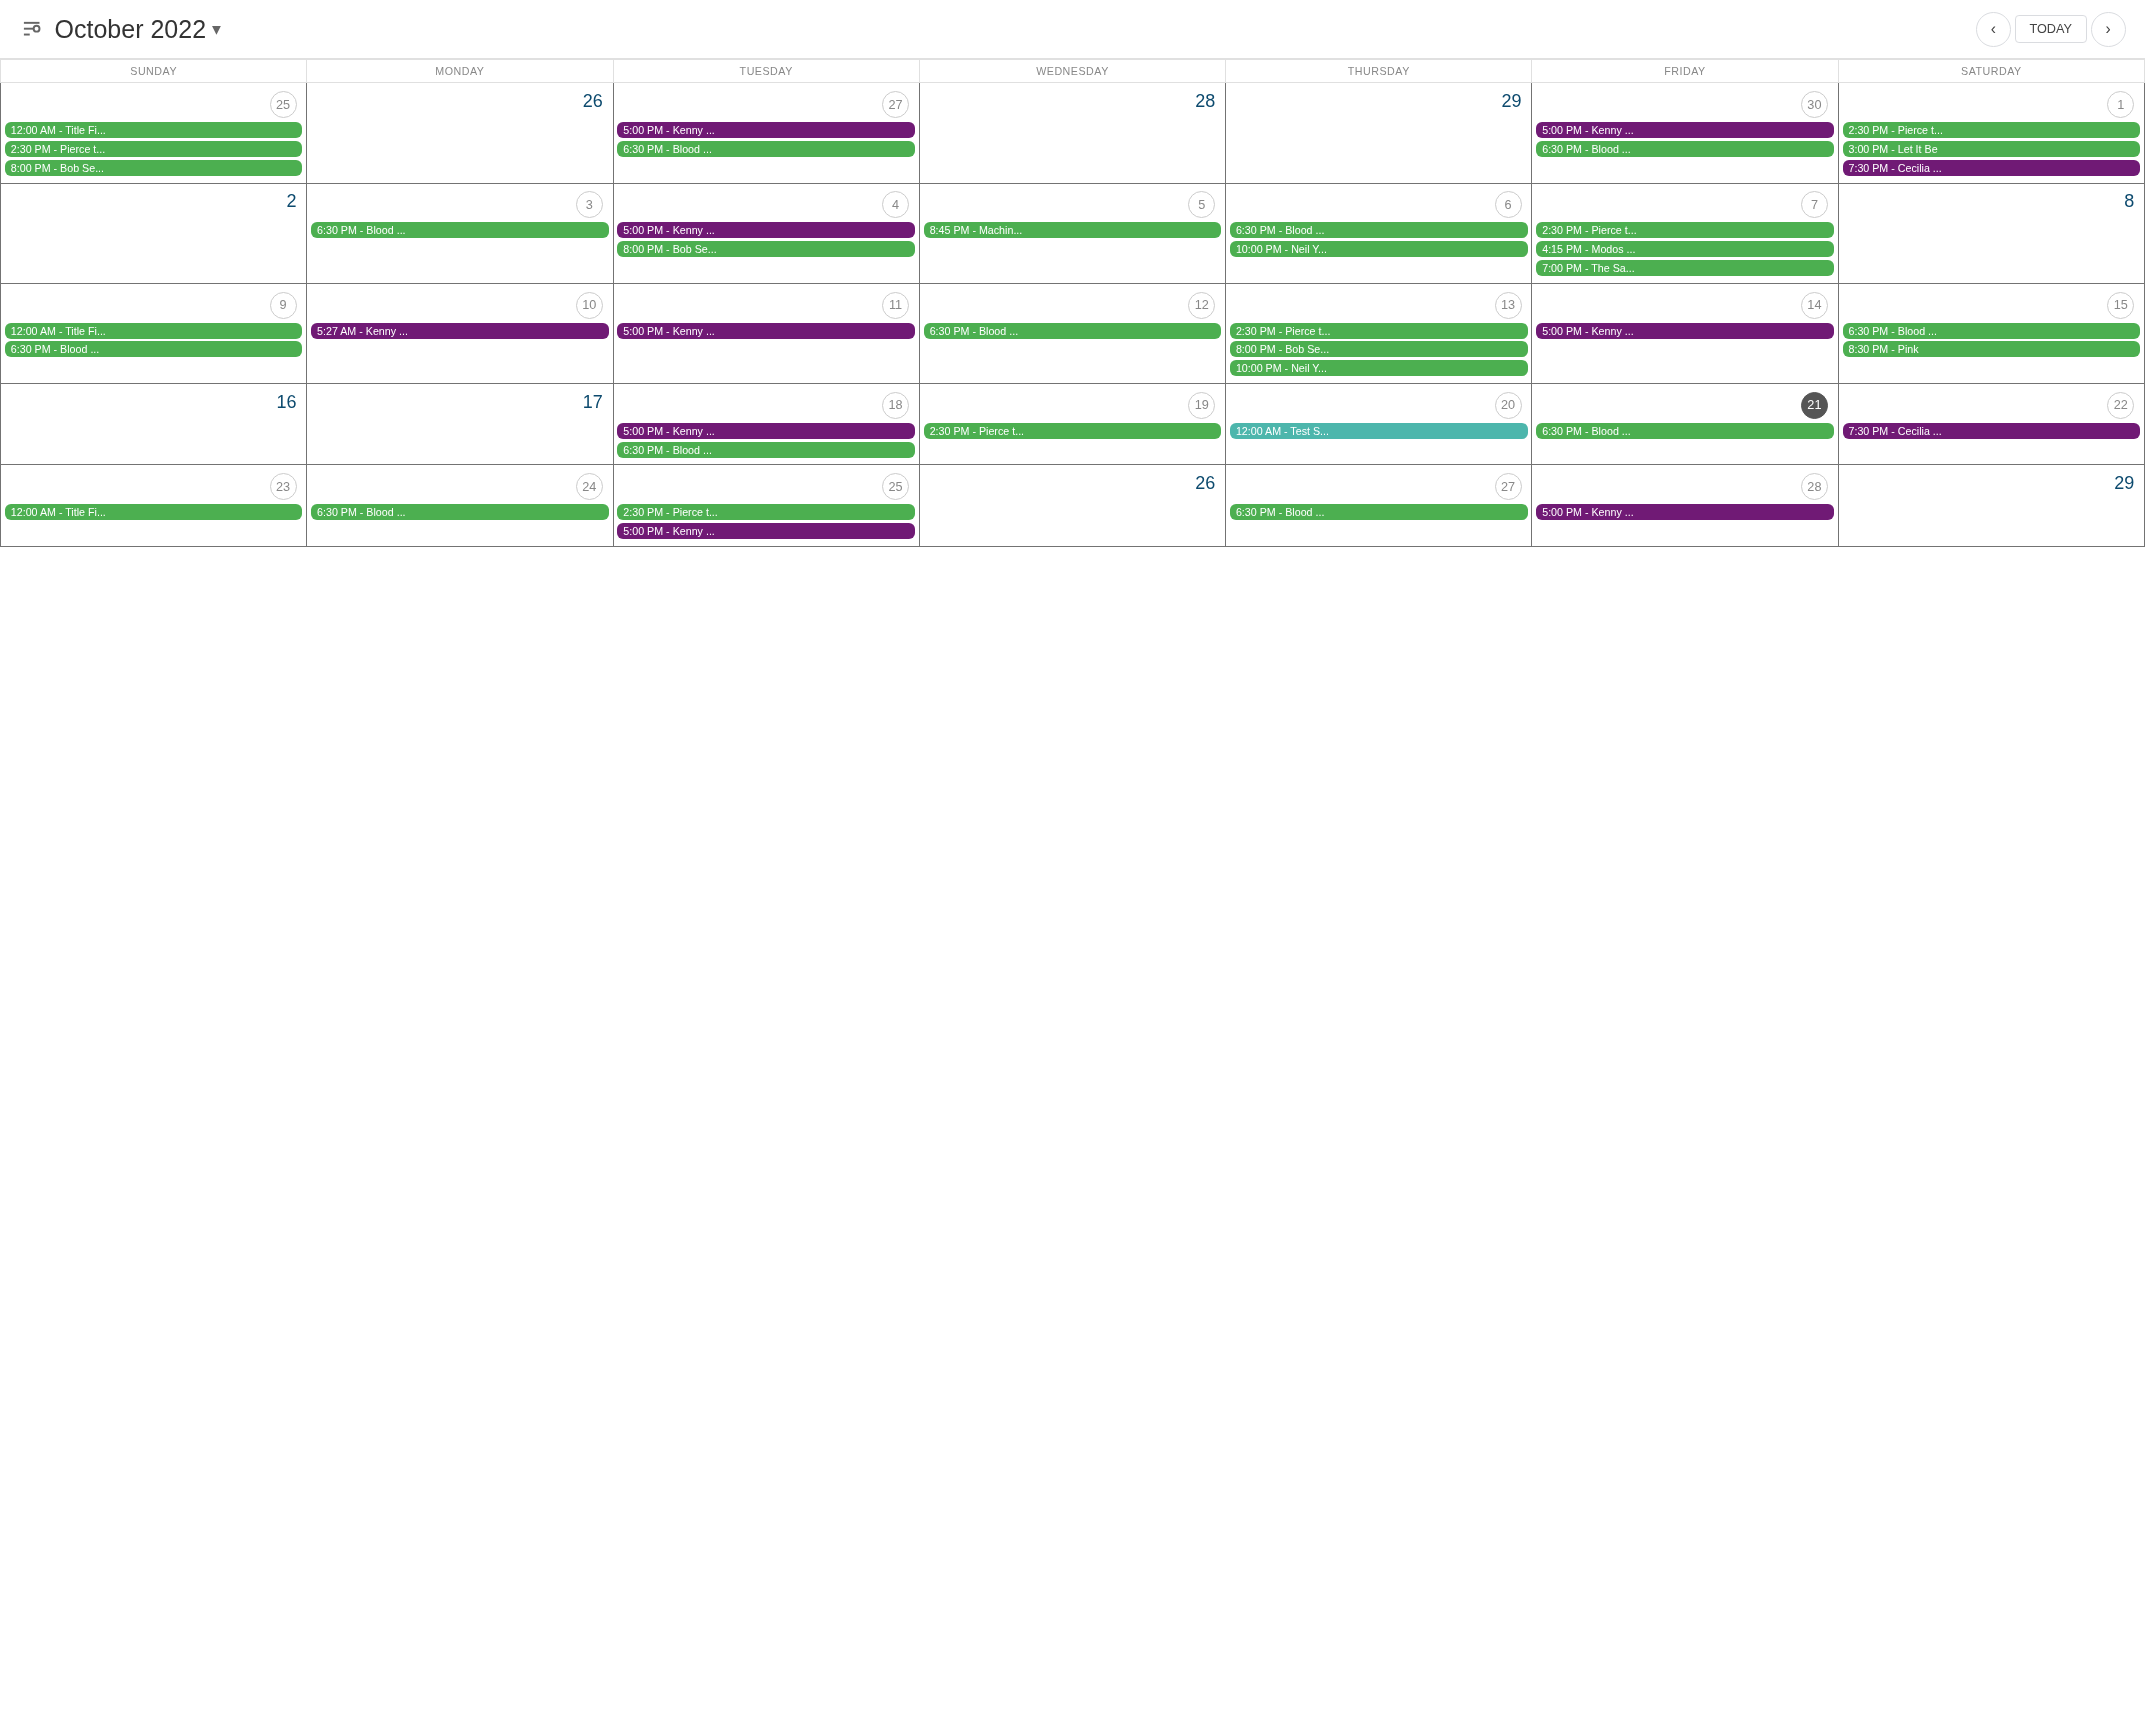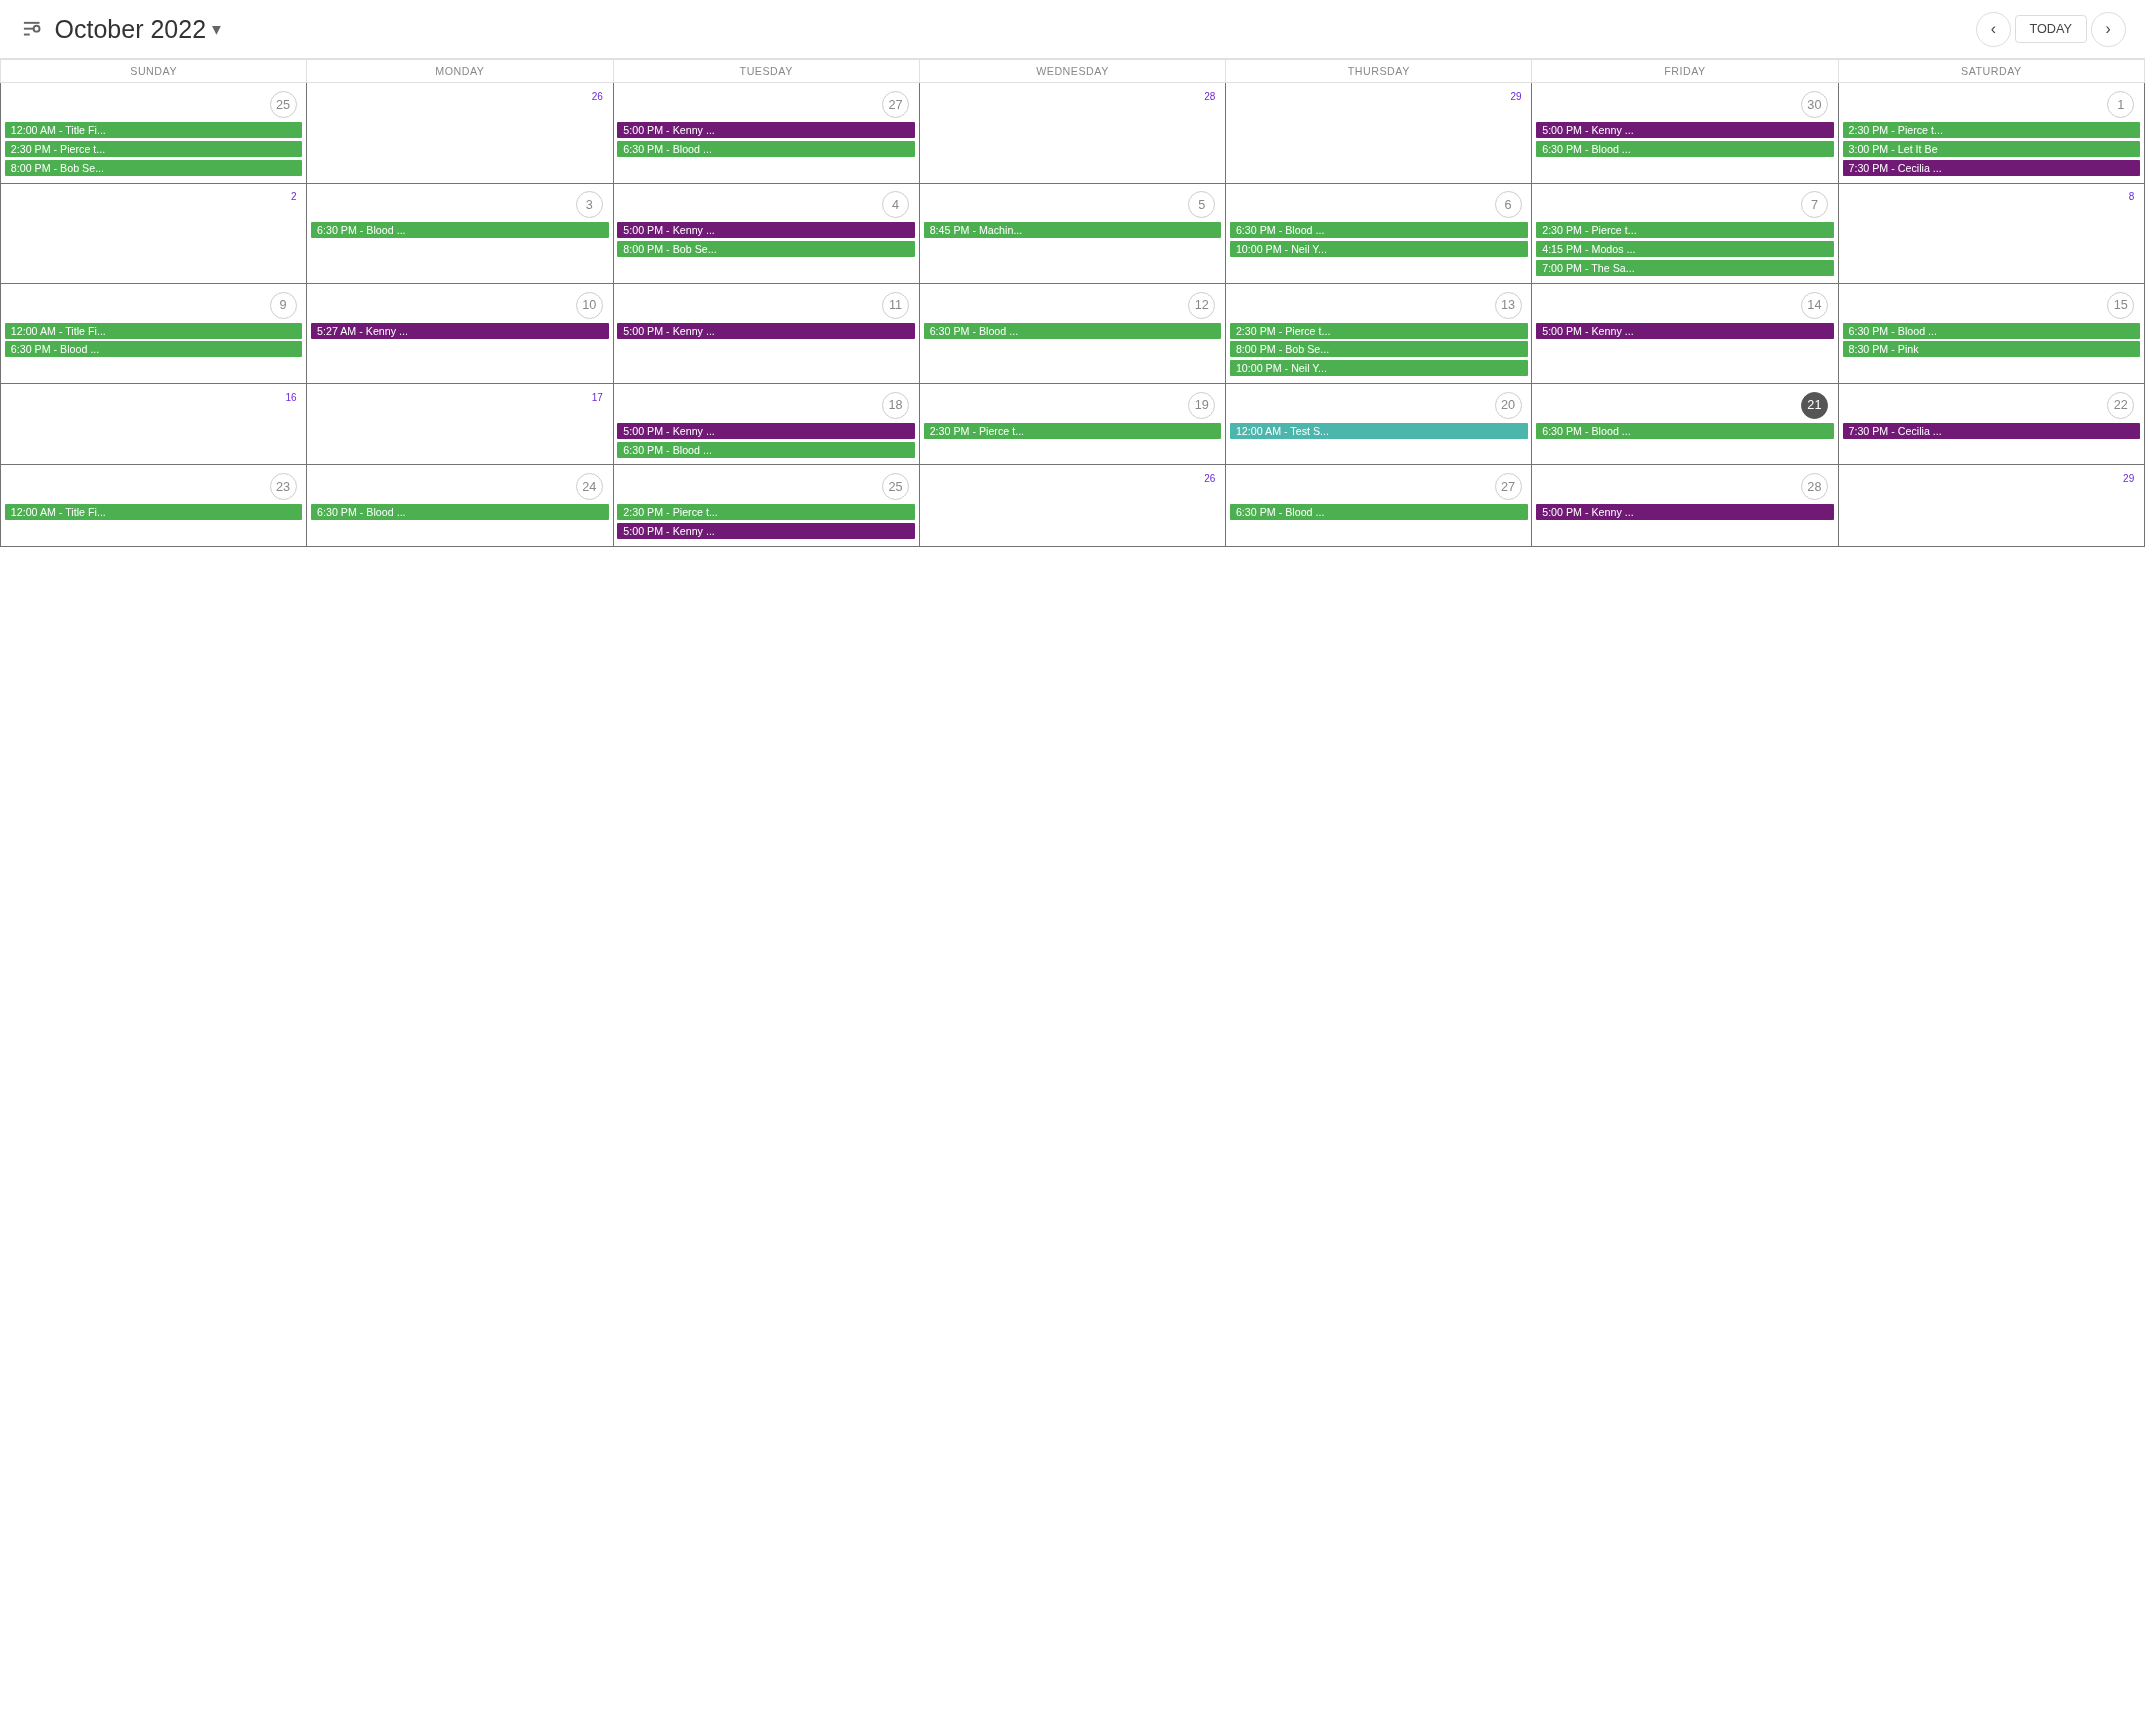--- a/index.html
+++ b/index.html
@@ -103,27 +103,27 @@
       border: 1px solid #ccc;
       font-size: 12.7px;
       color: #888;
     }
     .day-number span.today-circle {
       background: #555;
       color: #fff;
       border-color: #555;
     }
     .day-number.plain {
-      color: #6d28d9;
-      font-size: 10px;
+      color: #0c4a6e;
+      font-size: 18px;
     }
 
     .event {
       display: block;
-      border-radius: 1px;
+      border-radius: 6px;
       padding: 2px 5.9px;
       font-size: 10.7px;
       font-weight: 500;
       color: #fff;
       margin-bottom: 2.9px;
       white-space: nowrap;
       overflow: hidden;
       text-overflow: ellipsis;
       cursor: pointer;
     }

